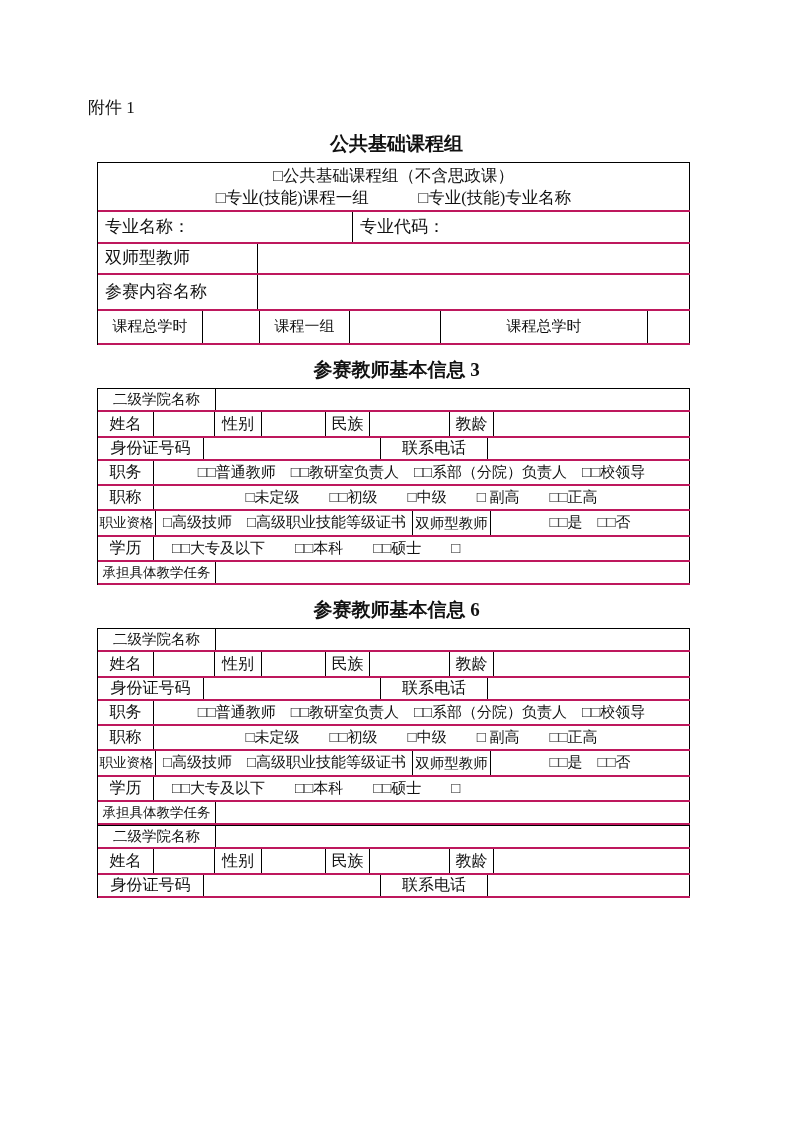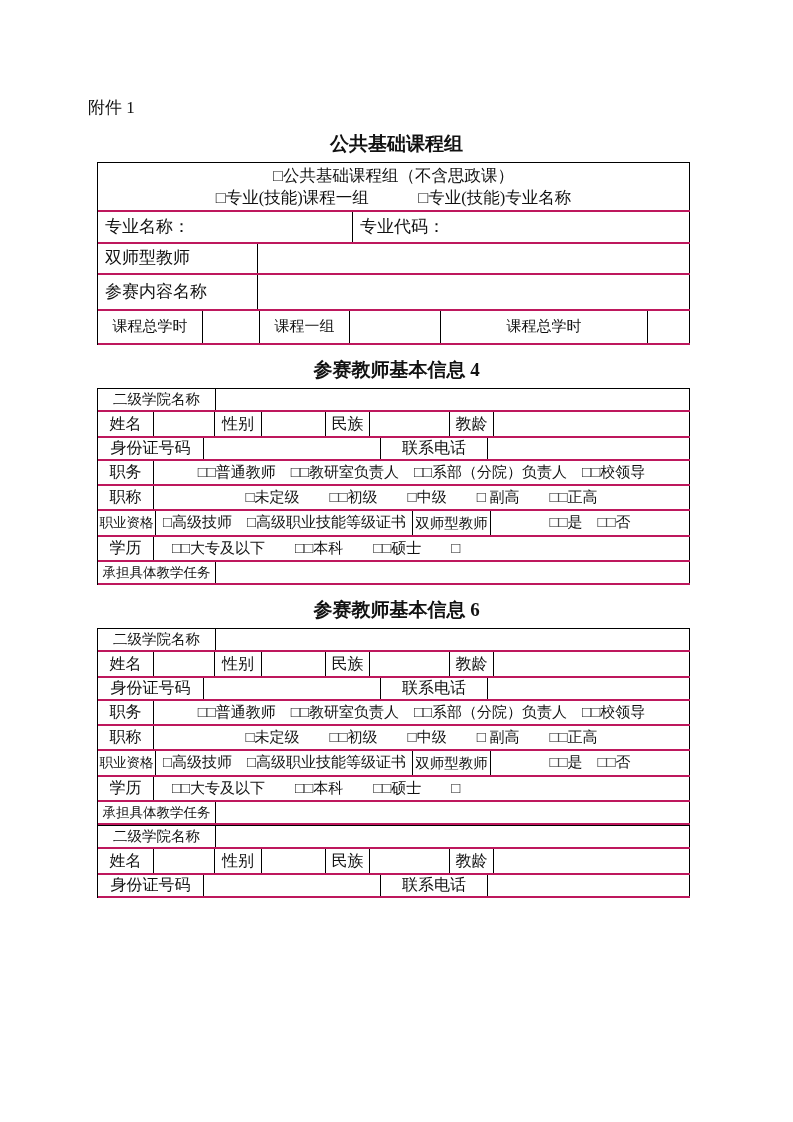--- a/index.html
+++ b/index.html
@@ -96,21 +96,21 @@
       <div class="trow" style="height: 34px;">
         <div class="tcell a-center" style="width: 105px; font-size: 15px; font-family: Liberation Serif, serif;">课程总学时</div>
         <div class="tcell" style="width: 57px;"></div>
         <div class="tcell a-center" style="width: 90px; font-size: 15px;">课程一组</div>
         <div class="tcell" style="width: 91px;"></div>
         <div class="tcell a-center" style="width: 207px; font-size: 15px;">课程总学时</div>
         <div class="tcell" style="flex: 1 1 0px;"></div>
       </div>
     </div>
 
-  <div class="sec-heading">参赛教师基本信息 4</div>
+  <div class="sec-heading">参赛教师基本信息 3</div>
 
   <div class="doc-table">
       <div class="trow" style="height: 23px;">
         <div class="tcell a-center" style="width: 118px; font-size: 14.5px;">二级学院名称</div>
         <div class="tcell" style="flex: 1 1 0px;"></div>
       </div>
       <div class="trow" style="height: 26px;">
         <div class="tcell a-center" style="width: 56px; font-size: 16px;">姓名</div>
         <div class="tcell" style="width: 61px;"></div>
         <div class="tcell a-center" style="width: 47px; font-size: 16px;">性别</div>

